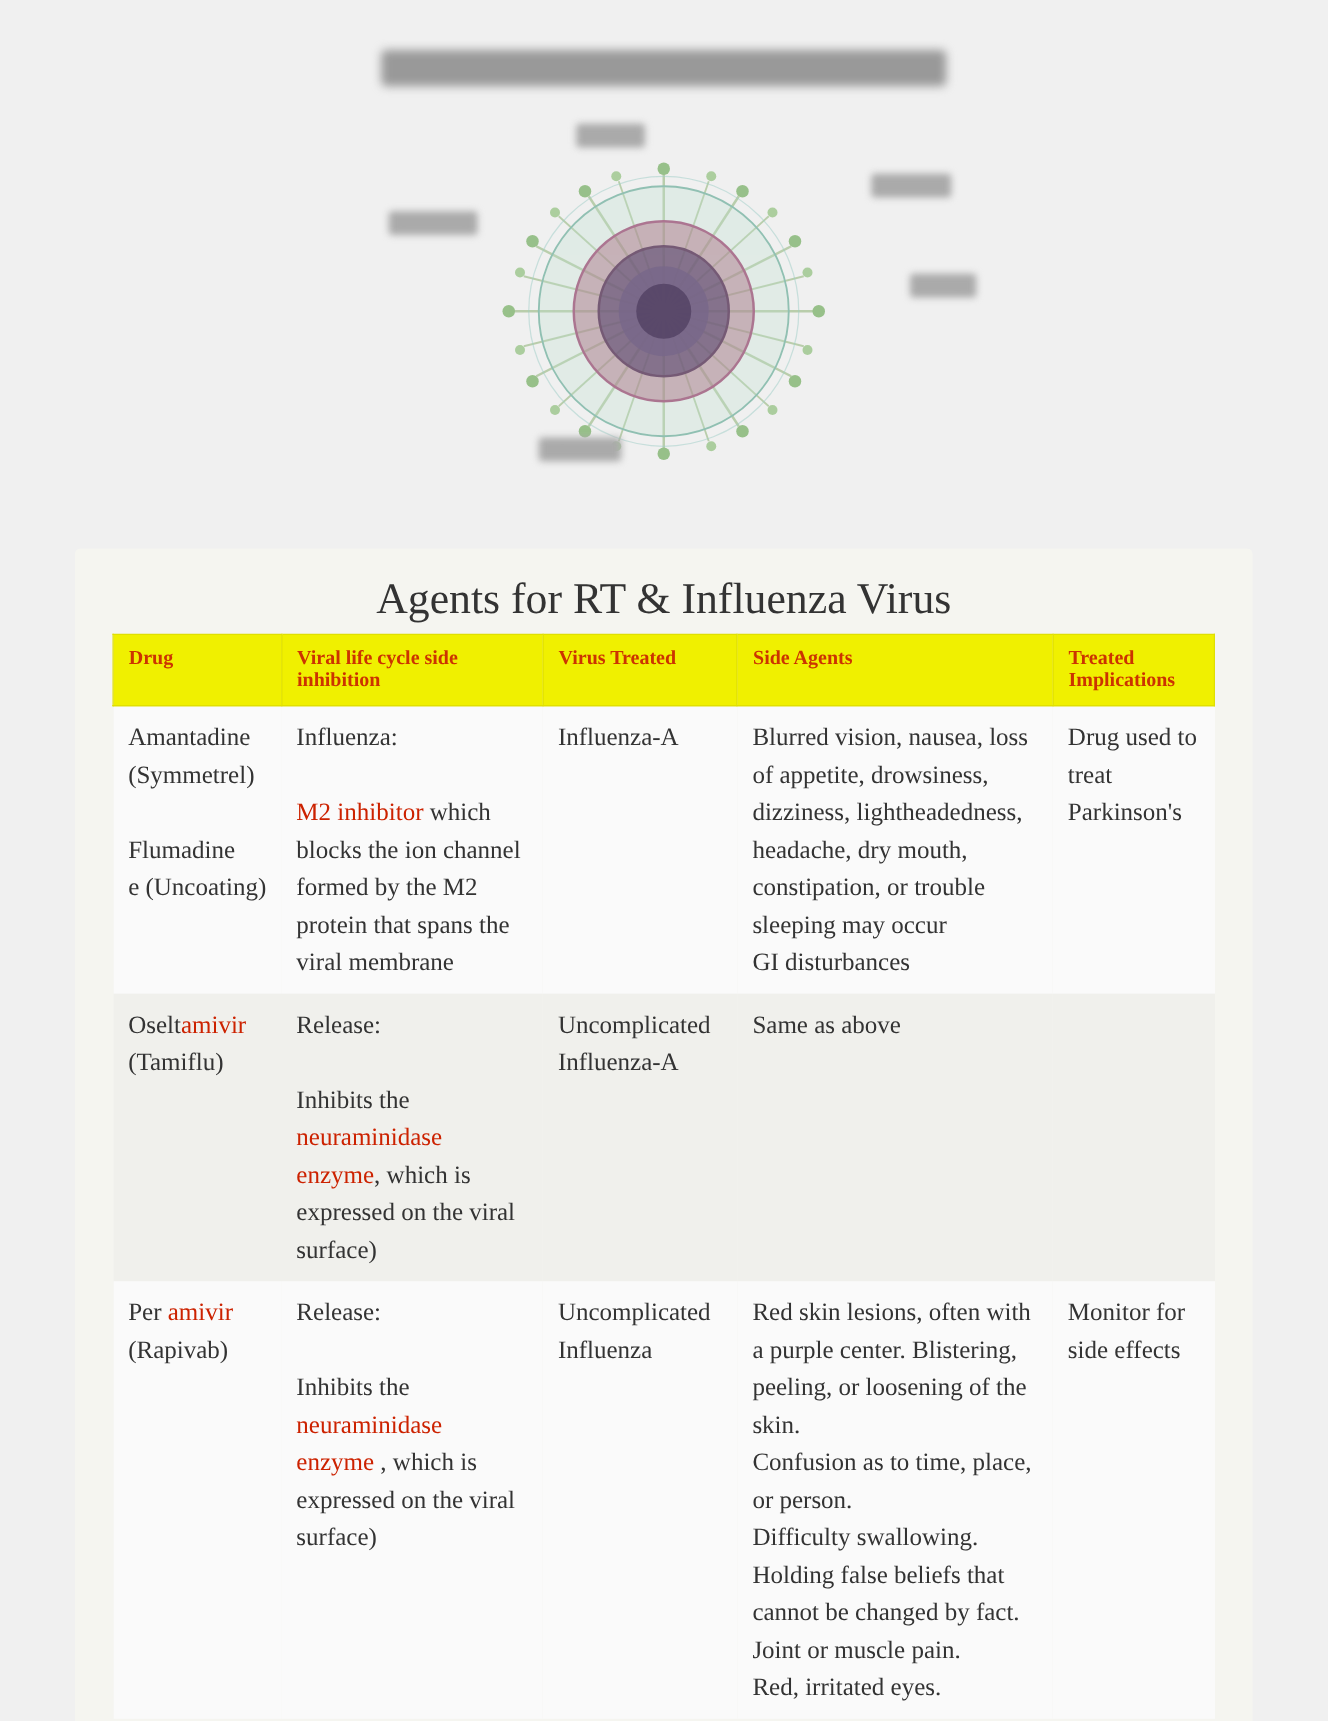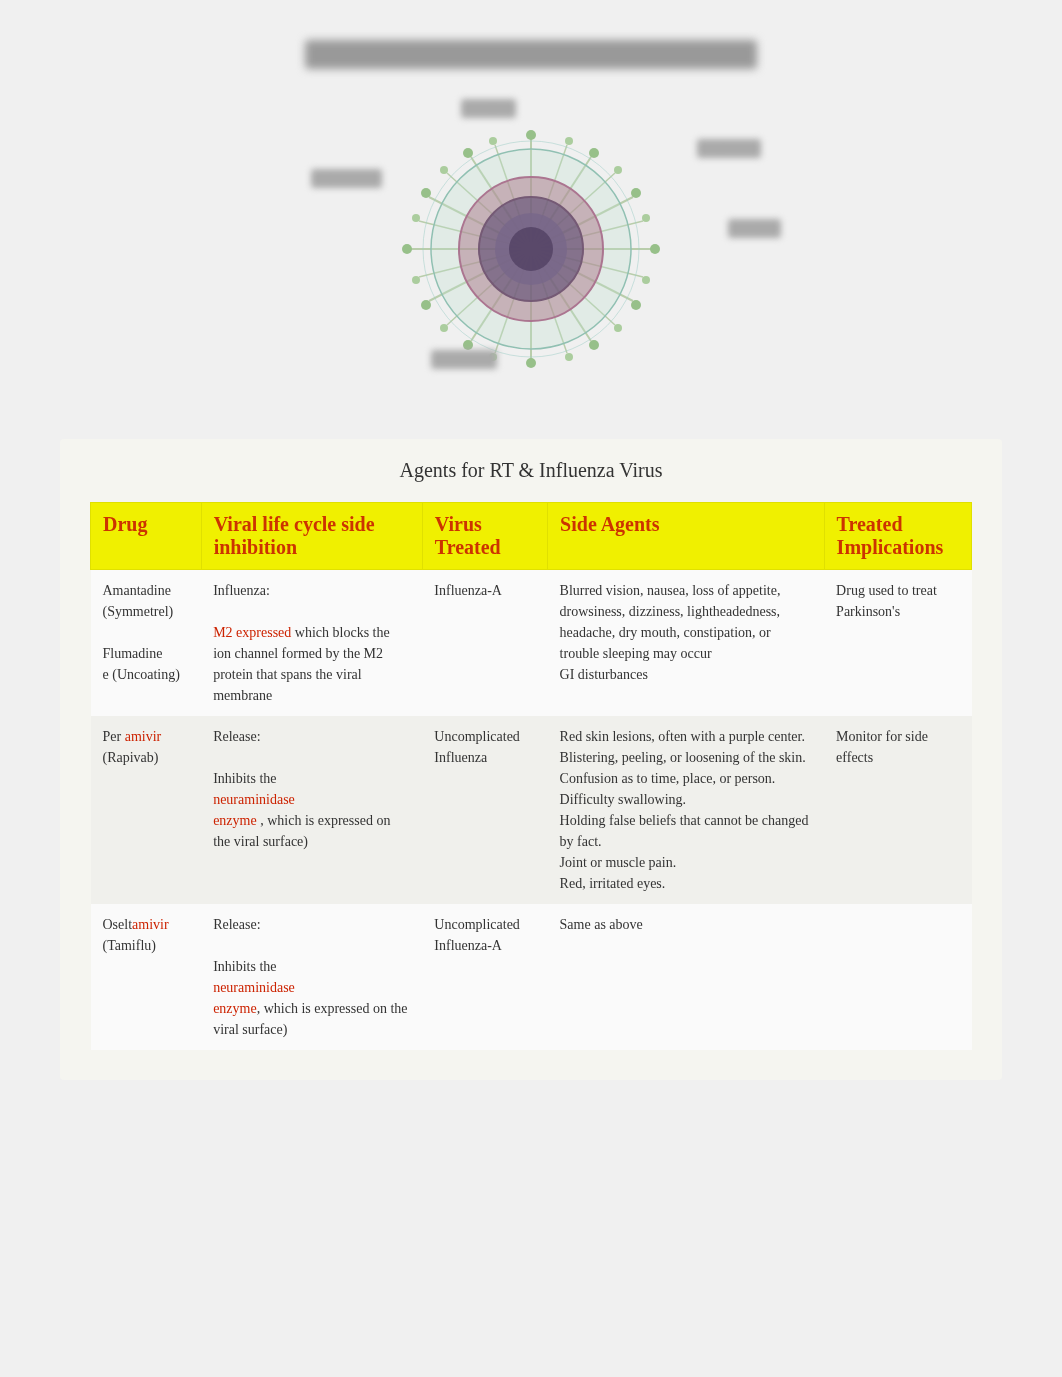--- a/index.html
+++ b/index.html
@@ -62,50 +62,50 @@
     
     .table-section {
       background: #f5f5f0;
       border-radius: 4px;
       padding: 20px 30px 30px;
       margin-top: 10px;
     }
 
     .table-title {
       text-align: center;
-      font-size: 20px;
+      font-size: 35px;
       font-weight: normal;
       color: #333;
-      margin-bottom: 20px;
+      margin-bottom: 8px;
       font-family: Georgia, serif;
     }
 
     .main-table {
       width: 100%;
       border-collapse: collapse;
       font-size: 14px;
     }
 
     .main-table th {
       background: #f0f000;
       color: #cc3300;
       font-weight: bold;
-      font-size: 20px;
+      font-size: 16px;
       padding: 10px 12px;
       text-align: left;
       vertical-align: top;
       border: 1px solid #e0e000;
     }
 
     .main-table td {
       padding: 10px 12px;
       vertical-align: top;
       border: none;
       color: #333;
-      font-size: 14px;
+      font-size: 20px;
       line-height: 1.5;
     }
 
     .main-table tr:nth-child(odd) td {
       background: #fafafa;
     }
     .main-table tr:nth-child(even) td {
       background: #f0f0ec;
     }
 
@@ -225,30 +225,51 @@
       <tbody>
 
         <tr>
           <td>
             <span>Amantadine (Symmetrel)</span><br><br>
             <span>Flumadine</span><br>
             <span>e (Uncoating)</span>
           </td>
           <td>
             <span>Influenza:</span><br><br>
-            <span class="highlight-red">M2 expressed</span>&nbsp;<span>which blocks the ion channel formed by the M2 protein that spans the viral membrane</span>
+            <span class="highlight-red">M2 inhibitor</span>&nbsp;<span>which blocks the ion channel formed by the M2 protein that spans the viral membrane</span>
           </td>
           <td>
             <span>Influenza-A</span>
           </td>
           <td>
             <span>Blurred vision, nausea, loss of appetite, drowsiness, dizziness, lightheadedness, headache, dry mouth, constipation, or trouble sleeping may occur<br>GI disturbances</span>
           </td>
           <td>
             <span>Drug used to treat Parkinson's</span>
+          </td>
+        </tr>
+
+        <tr>
+          <td>
+            <span>Oselt</span><span class="highlight-red">amivir</span><br>
+            <span>(Tamiflu)</span>
+          </td>
+          <td>
+            <span>Release:</span><br><br>
+            <span>Inhibits the<br></span>
+            <span class="highlight-red">neuraminidase<br>enzyme</span><span>, which is expressed on the viral surface)</span>
+          </td>
+          <td>
+            <span>Uncomplicated Influenza-A</span>
+          </td>
+          <td>
+            <span>Same as above</span>
+          </td>
+          <td>
+            <span></span>
           </td>
         </tr>
 
         <tr>
           <td>
             <span>Per </span><span class="highlight-red">amivir</span><br>
             <span>(Rapivab)</span>
           </td>
           <td>
             <span>Release:</span><br><br>
@@ -258,38 +279,17 @@
           <td>
             <span>Uncomplicated Influenza</span>
           </td>
           <td>
             <span>Red skin lesions, often with a purple center. Blistering, peeling, or loosening of the skin.<br>Confusion as to time, place, or person.<br>Difficulty swallowing.<br>Holding false beliefs that cannot be changed by fact.<br>Joint or muscle pain.<br>Red, irritated eyes.</span>
           </td>
           <td>
             <span>Monitor for side effects</span>
           </td>
         </tr>
-
-        <tr>
-          <td>
-            <span>Oselt</span><span class="highlight-red">amivir</span><br>
-            <span>(Tamiflu)</span>
-          </td>
-          <td>
-            <span>Release:</span><br><br>
-            <span>Inhibits the<br></span>
-            <span class="highlight-red">neuraminidase<br>enzyme</span><span>, which is expressed on the viral surface)</span>
-          </td>
-          <td>
-            <span>Uncomplicated Influenza-A</span>
-          </td>
-          <td>
-            <span>Same as above</span>
-          </td>
-          <td>
-            <span></span>
-          </td>
-        </tr>
       </tbody>
     </table>
   </div>
 
 </div>
 
 </body></html>

